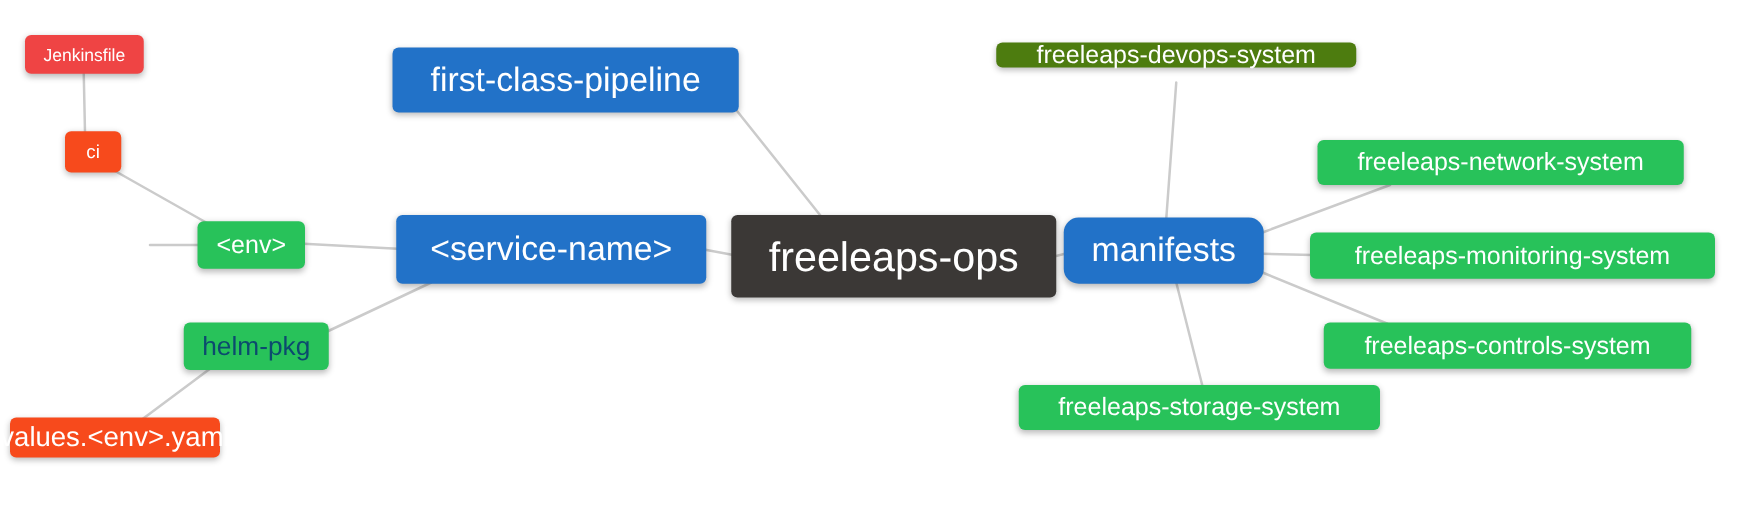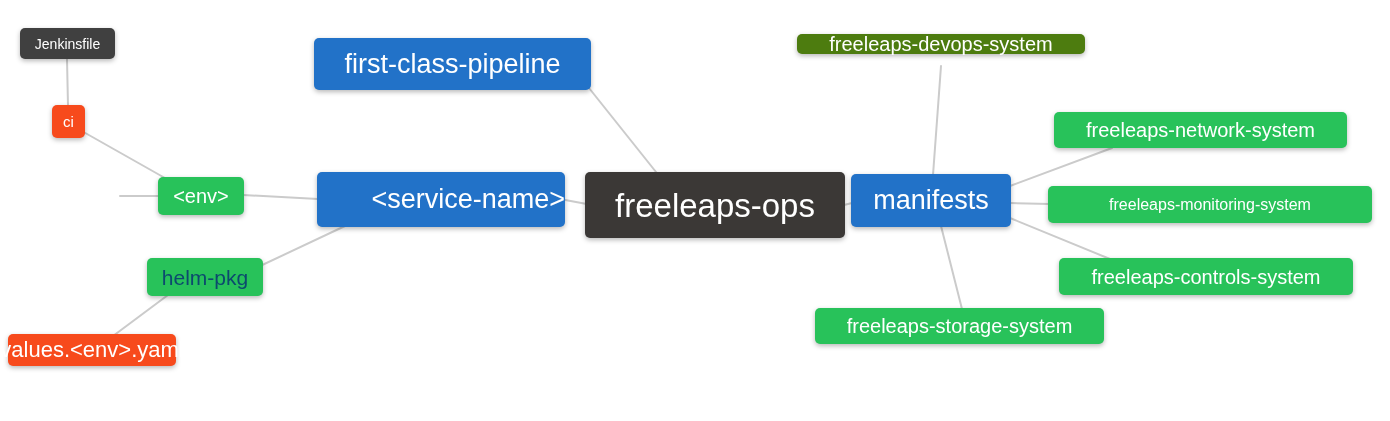--- a/index.html
+++ b/index.html
@@ -60,54 +60,54 @@
       <line x1="560" y1="199" x2="592" y2="205" stroke="#CBCBCB" stroke-width="2" stroke-linecap="round"></line>
       <line x1="589" y1="88" x2="660" y2="177" stroke="#CBCBCB" stroke-width="2" stroke-linecap="round"></line>
       <line x1="840" y1="206" x2="856" y2="202" stroke="#CBCBCB" stroke-width="2" stroke-linecap="round"></line>
       <line x1="933" y1="175" x2="941" y2="66" stroke="#CBCBCB" stroke-width="2" stroke-linecap="round"></line>
       <line x1="1010" y1="186" x2="1112" y2="148" stroke="#CBCBCB" stroke-width="2" stroke-linecap="round"></line>
       <line x1="1010" y1="203" x2="1050" y2="204" stroke="#CBCBCB" stroke-width="2" stroke-linecap="round"></line>
       <line x1="1010" y1="218" x2="1110" y2="259" stroke="#CBCBCB" stroke-width="2" stroke-linecap="round"></line>
       <line x1="941" y1="226" x2="962" y2="309" stroke="#CBCBCB" stroke-width="2" stroke-linecap="round"></line>
     </svg>
   <div id="node-layer">
-      <div class="node" style="left: 20px; top: 28px; width: 95px; height: 31px; font-size: 14px; background: #404040; color: rgb(255, 255, 255);">
+      <div class="node" style="left: 20px; top: 28px; width: 95px; height: 31px; font-size: 14px; background: #ef4444; color: rgb(255, 255, 255);">
         <span>Jenkinsfile</span>
       </div>
-      <div class="node" style="left: 52px; top: 105px; width: 33px; height: 33px; font-size: 15px; background: rgb(247, 74, 28); color: rgb(255, 255, 255);">
+      <div class="node" style="left: 52px; top: 105px; width: 45px; height: 33px; font-size: 15px; background: rgb(247, 74, 28); color: rgb(255, 255, 255);">
         <span>ci</span>
       </div>
       <div class="node" style="left: 158px; top: 177px; width: 86px; height: 38px; font-size: 20px; background: rgb(40, 194, 90); color: rgb(255, 255, 255);">
         <span>&lt;env&gt;</span>
       </div>
       <div class="node" style="left: 147px; top: 258px; width: 116px; height: 38px; font-size: 21px; background: rgb(40, 194, 90); color: #0c4a6e;">
         <span>helm-pkg</span>
       </div>
       <div class="node" style="left: 8px; top: 334px; width: 168px; height: 32px; font-size: 22px; background: rgb(247, 74, 28); color: rgb(255, 255, 255);">
         <span>values.&lt;env&gt;.yaml</span>
       </div>
       <div class="node" style="left: 314px; top: 38px; width: 277px; height: 52px; font-size: 27px; background: rgb(34, 114, 200); color: rgb(255, 255, 255);">
         <span>first-class-pipeline</span>
       </div>
-      <div class="node" style="left: 317px; top: 172px; width: 248px; height: 55px; font-size: 27px; background: rgb(34, 114, 200); color: rgb(255, 255, 255); justify-content: flex-end;">
+      <div class="node" style="left: 317px; top: 172px; width: 248px; height: 55px; font-size: 27px; background: rgb(34, 114, 200); color: rgb(255, 255, 255);">
         <span>&lt;service-name&gt;</span>
       </div>
       <div class="node" style="left: 585px; top: 172px; width: 260px; height: 66px; font-size: 33px; background: rgb(59, 56, 54); color: rgb(255, 255, 255);">
         <span>freeleaps-ops</span>
       </div>
-      <div class="node" style="left: 851px; top: 174px; width: 160px; height: 53px; font-size: 27px; background: rgb(34, 114, 200); color: rgb(255, 255, 255);">
+      <div class="node" style="left: 851px; top: 174px; width: 160px; height: 53px; font-size: 27px; background: rgb(34, 114, 200); color: rgb(255, 255, 255); border-radius: 12px;">
         <span>manifests</span>
       </div>
       <div class="node" style="left: 797px; top: 34px; width: 288px; height: 20px; font-size: 20px; background: #4d7c0f; color: rgb(255, 255, 255);">
         <span>freeleaps-devops-system</span>
       </div>
       <div class="node" style="left: 1054px; top: 112px; width: 293px; height: 36px; font-size: 20px; background: rgb(40, 194, 90); color: rgb(255, 255, 255);">
         <span>freeleaps-network-system</span>
       </div>
-      <div class="node" style="left: 1048px; top: 186px; width: 324px; height: 37px; font-size: 16px; background: rgb(40, 194, 90); color: rgb(255, 255, 255);">
+      <div class="node" style="left: 1048px; top: 186px; width: 324px; height: 37px; font-size: 20px; background: rgb(40, 194, 90); color: rgb(255, 255, 255);">
         <span>freeleaps-monitoring-system</span>
       </div>
       <div class="node" style="left: 1059px; top: 258px; width: 294px; height: 37px; font-size: 20px; background: rgb(40, 194, 90); color: rgb(255, 255, 255);">
         <span>freeleaps-controls-system</span>
       </div>
       <div class="node" style="left: 815px; top: 308px; width: 289px; height: 36px; font-size: 20px; background: rgb(40, 194, 90); color: rgb(255, 255, 255);">
         <span>freeleaps-storage-system</span>
       </div>
     </div>
 </div>

